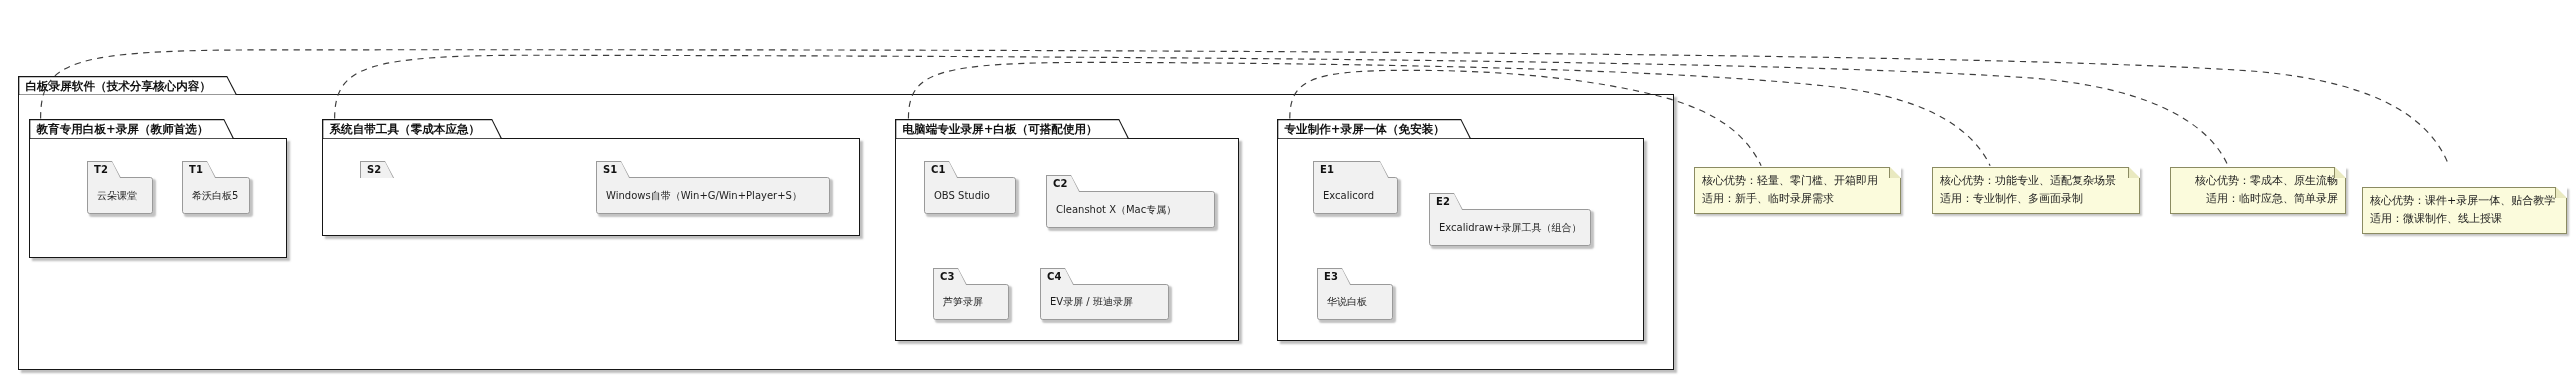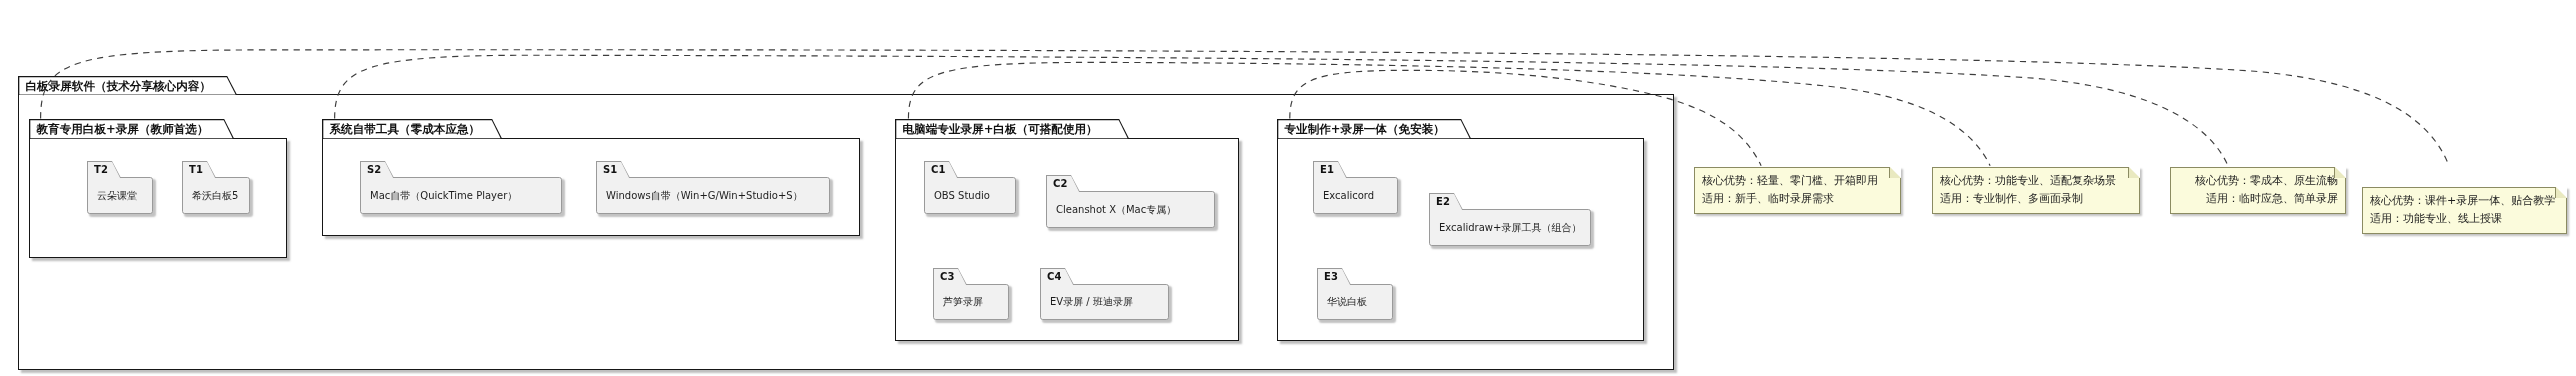--- a/index.html
+++ b/index.html
@@ -124,27 +124,26 @@
 
   <div class="pkg" style="left:322px;top:119px;width:538px;height:117px;">
     <div class="pkg-tab" style="width:180px;">
       <div class="pkg-tab-in">系统自带工具（零成本应急）</div>
     </div>
     <div class="pkg-body"></div>
     <div class="folder" style="left:38px;top:42px;width:202px;height:53px;">
       <div class="folder-tab" style="width:34px;">
         <div class="folder-tab-in">S2</div>
       </div>
-      <div class="folder-body">Mac自带（QuickTime Player）</div>
     </div>
     <div class="folder" style="left:274px;top:42px;width:234px;height:53px;">
       <div class="folder-tab" style="width:34px;">
         <div class="folder-tab-in">S1</div>
       </div>
-      <div class="folder-body">Windows自带（Win+G/Win+Studio+S）</div>
+      <div class="folder-body">Windows自带（Win+G/Win+Player+S）</div>
     </div>
   </div>
 
   <div class="pkg" style="left:895px;top:119px;width:344px;height:222px;">
     <div class="pkg-tab" style="width:234px;">
       <div class="pkg-tab-in">电脑端专业录屏+白板（可搭配使用）</div>
     </div>
     <div class="pkg-body"></div>
     <div class="folder" style="left:29px;top:42px;width:92px;height:53px;">
       <div class="folder-tab" style="width:34px;">
@@ -171,21 +170,21 @@
       <div class="folder-body">EV录屏 / 班迪录屏</div>
     </div>
   </div>
 
   <div class="pkg" style="left:1277px;top:119px;width:367px;height:222px;">
     <div class="pkg-tab" style="width:194px;">
       <div class="pkg-tab-in">专业制作+录屏一体（免安装）</div>
     </div>
     <div class="pkg-body"></div>
     <div class="folder" style="left:36px;top:42px;width:85px;height:53px;">
-      <div class="folder-tab" style="width:34px;">
+      <div class="folder-tab" style="width:34px;padding-left:42px;">
         <div class="folder-tab-in">E1</div>
       </div>
       <div class="folder-body">Excalicord</div>
     </div>
     <div class="folder" style="left:152px;top:26px;width:162px;height:53px;margin-top:48px;">
       <div class="folder-tab" style="width:34px;">
         <div class="folder-tab-in">E2</div>
       </div>
       <div class="folder-body">Excalidraw+录屏工具（组合）</div>
     </div>
@@ -204,17 +203,17 @@
   <div class="note" style="left:1932px;width:208px;">
     <div class="note-line">核心优势：功能专业、适配复杂场景</div>
     <div class="note-line">适用：专业制作、多画面录制</div>
   </div>
   <div class="note" style="left:2170px;width:176px;text-align:right;">
     <div class="note-line">核心优势：零成本、原生流畅</div>
     <div class="note-line">适用：临时应急、简单录屏</div>
   </div>
   <div class="note" style="left:2362px;width:205px;margin-top:20px;">
     <div class="note-line">核心优势：课件+录屏一体、贴合教学</div>
-    <div class="note-line">适用：功能专业、线上授课</div>
+    <div class="note-line">适用：微课制作、线上授课</div>
   </div>
 
 </div>
 
 
 </body></html>

